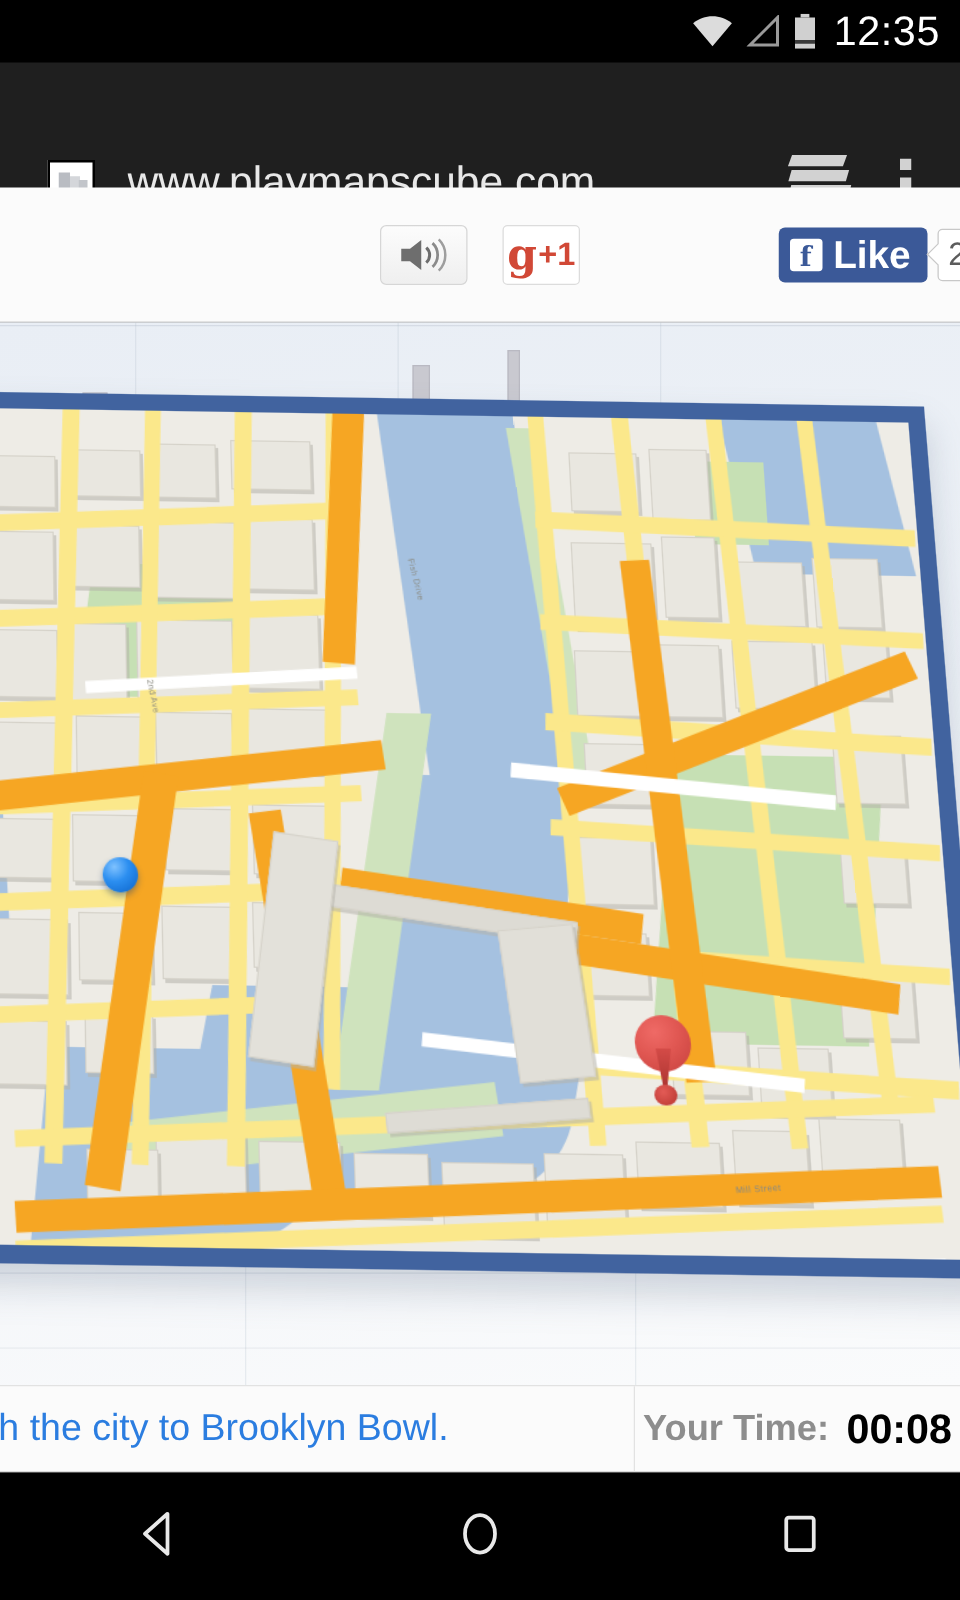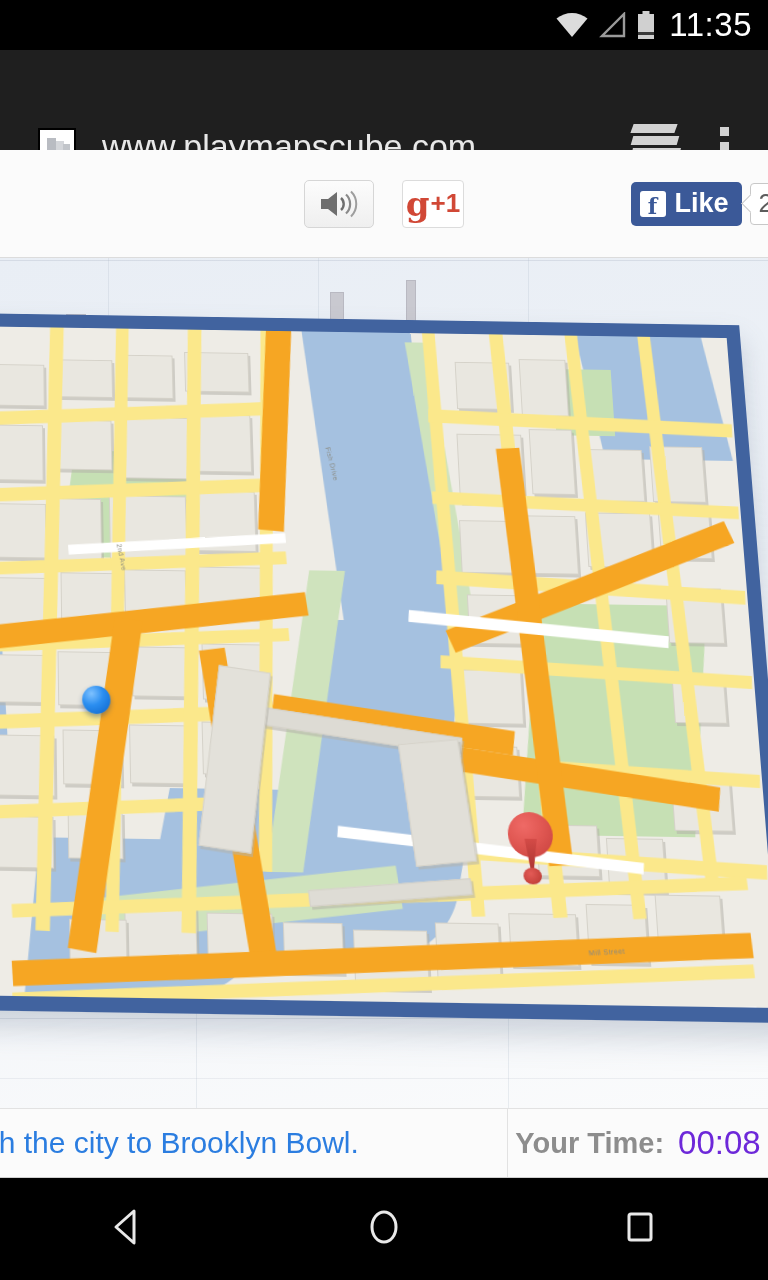--- a/index.html
+++ b/index.html
@@ -77,21 +77,21 @@
   .fb-wrap { position:absolute; right:-14px; display:flex; align-items:center; }
   .fb-like {
     height:44px; background:#3b5998; border-radius:5px; color:#fff;
     display:flex; align-items:center; padding:0 13px 0 9px; gap:9px;
   }
   .fb-f {
     width:26px; height:26px; background:#fff; color:#3b5998; border-radius:3px;
     font-family:"DejaVu Serif", serif; font-weight:bold; font-size:22px;
     display:flex; align-items:flex-end; justify-content:center; line-height:1;
   }
-  .fb-label { font-size:27px; font-weight:bold; }
+  .fb-label { font-size:31px; font-weight:bold; }
   .fb-count {
     height:42px; border:1px solid #c8c8c8; border-radius:4px; background:#fff;
     color:#5c5c5c; font-size:26px; display:flex; align-items:center;
     padding:0 8px; margin-left:8px; position:relative;
   }
   .fb-count:before {
     content:""; position:absolute; left:-7px; top:13px; width:12px; height:12px;
     background:#fff; border-left:1px solid #c8c8c8; border-bottom:1px solid #c8c8c8;
     transform:rotate(45deg);
   }
@@ -172,21 +172,21 @@
   }
   .hud-msg {
     flex:1; display:flex; align-items:center; color:#2b7de0; font-size:30px;
     padding-left:0; white-space:nowrap; overflow:hidden; border-right:1px solid #e2e2e2;
   }
   .hud-msg span { margin-left:-18px; }
   .hud-time {
     width:260px; display:flex; align-items:center; justify-content:center; gap:14px;
   }
   .hud-time-label { color:#8d8d8d; font-size:29px;font-weight:bold; }
-  .hud-time-value { color:#6d28d9; font-size:33px; }
+  .hud-time-value { color:#000000; font-size:33px;font-weight:bold; }
 
   
   .navbar {
     position:absolute; top:1178px; left:0; width:768px; height:102px; background:#000;
     display:flex; align-items:center; justify-content:space-around;
   }
 </style>
 </head>
 <body>
 
@@ -199,21 +199,21 @@
       </svg>
       <svg width="28" height="26" viewBox="0 0 28 26">
         <path d="M25 2 L25 24 L3 24 Z" fill="none" stroke="#9a9a9a" stroke-width="2.4"></path>
       </svg>
       <svg width="18" height="28" viewBox="0 0 18 28">
         <rect x="5.5" y="0" width="7" height="3" fill="#d0d0d0"></rect>
         <rect x="1" y="3" width="16" height="25" fill="#d0d0d0"></rect>
         <rect x="1" y="21" width="16" height="3" fill="#3a3a3a"></rect>
       </svg>
     </div>
-    <div class="sb-time">11:35</div>
+    <div class="sb-time">12:35</div>
   </div>
 
   <div class="urlbar">
     <div class="favicon">
       <div class="fav-ground"></div>
       <div class="fav-b1"></div>
         <div class="fav-b2"></div>
         <div class="fav-b3"></div>
       <div class="fav-dot"></div>
     </div>

